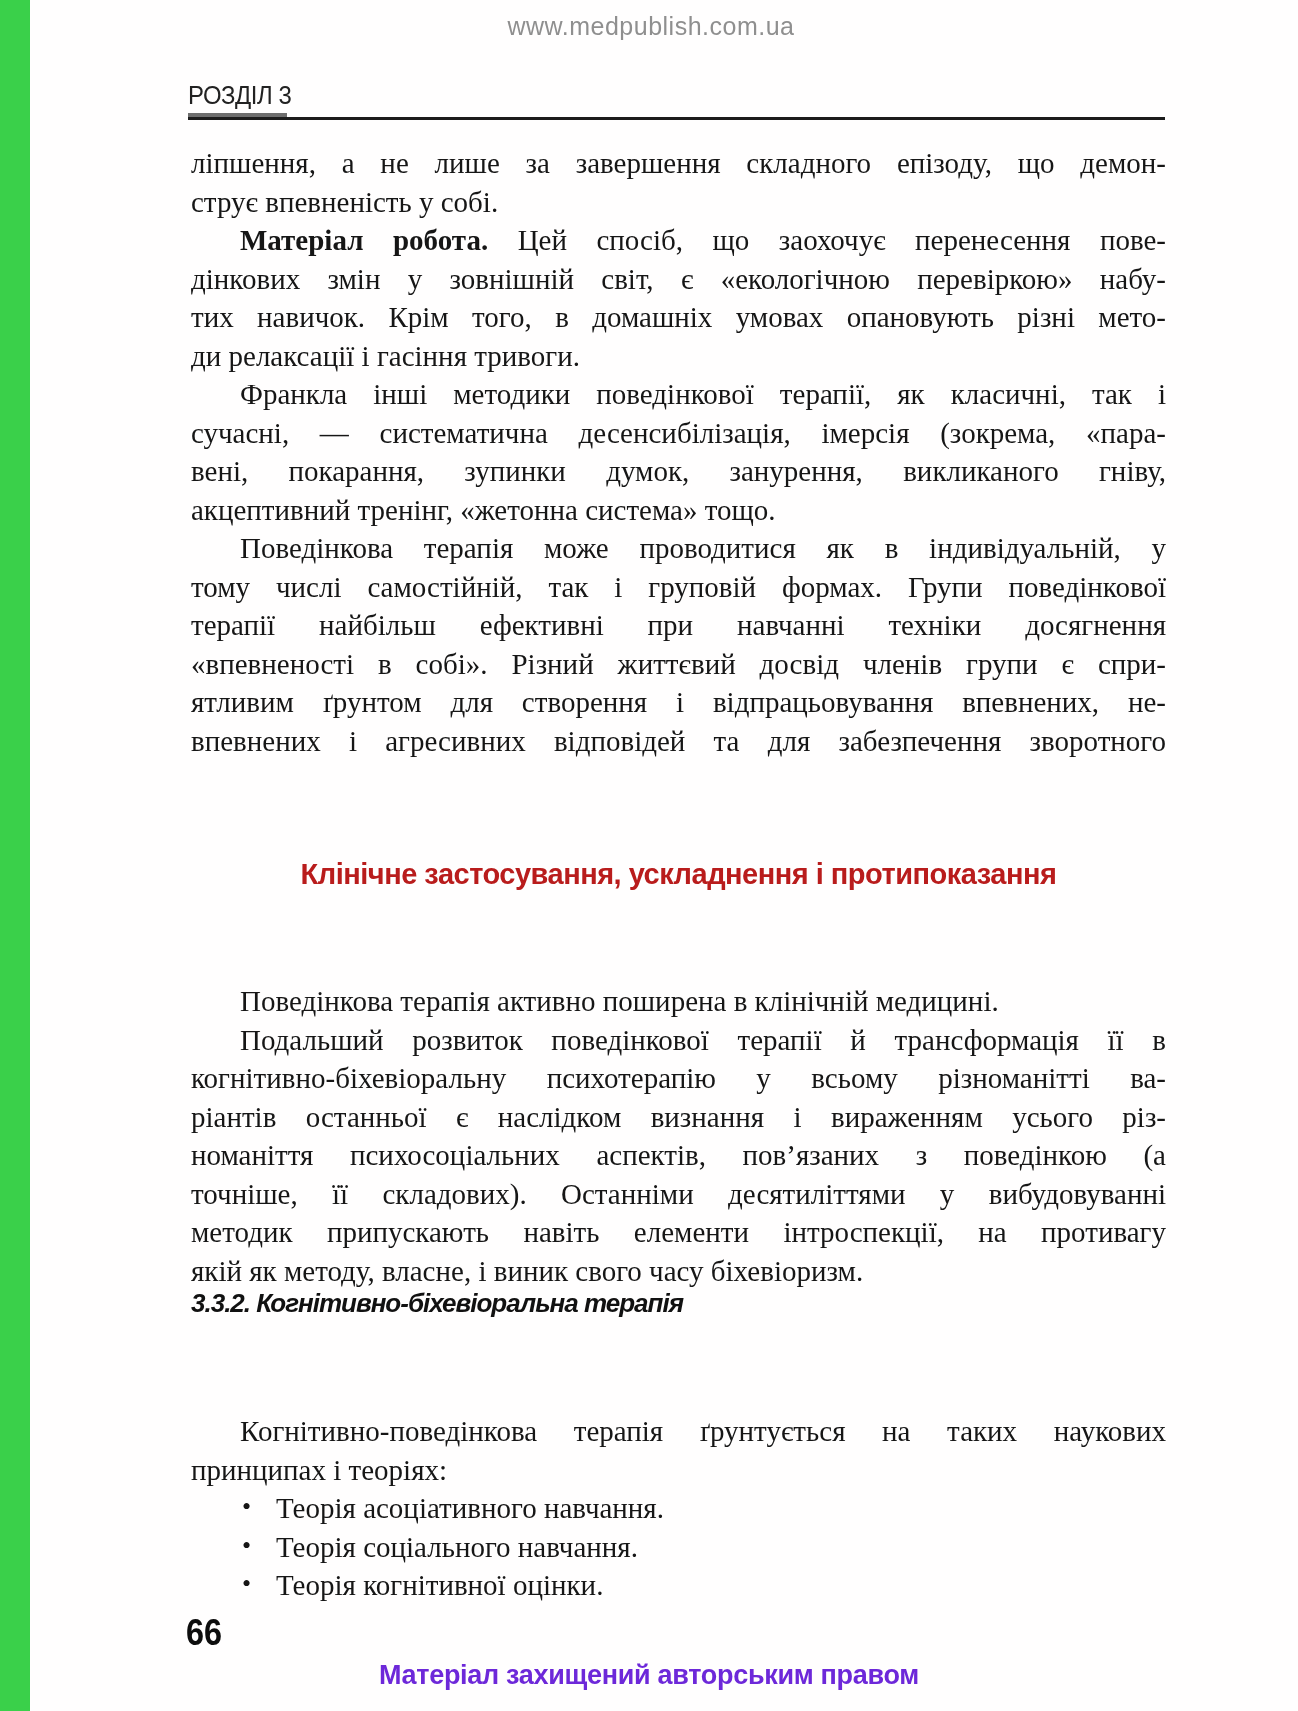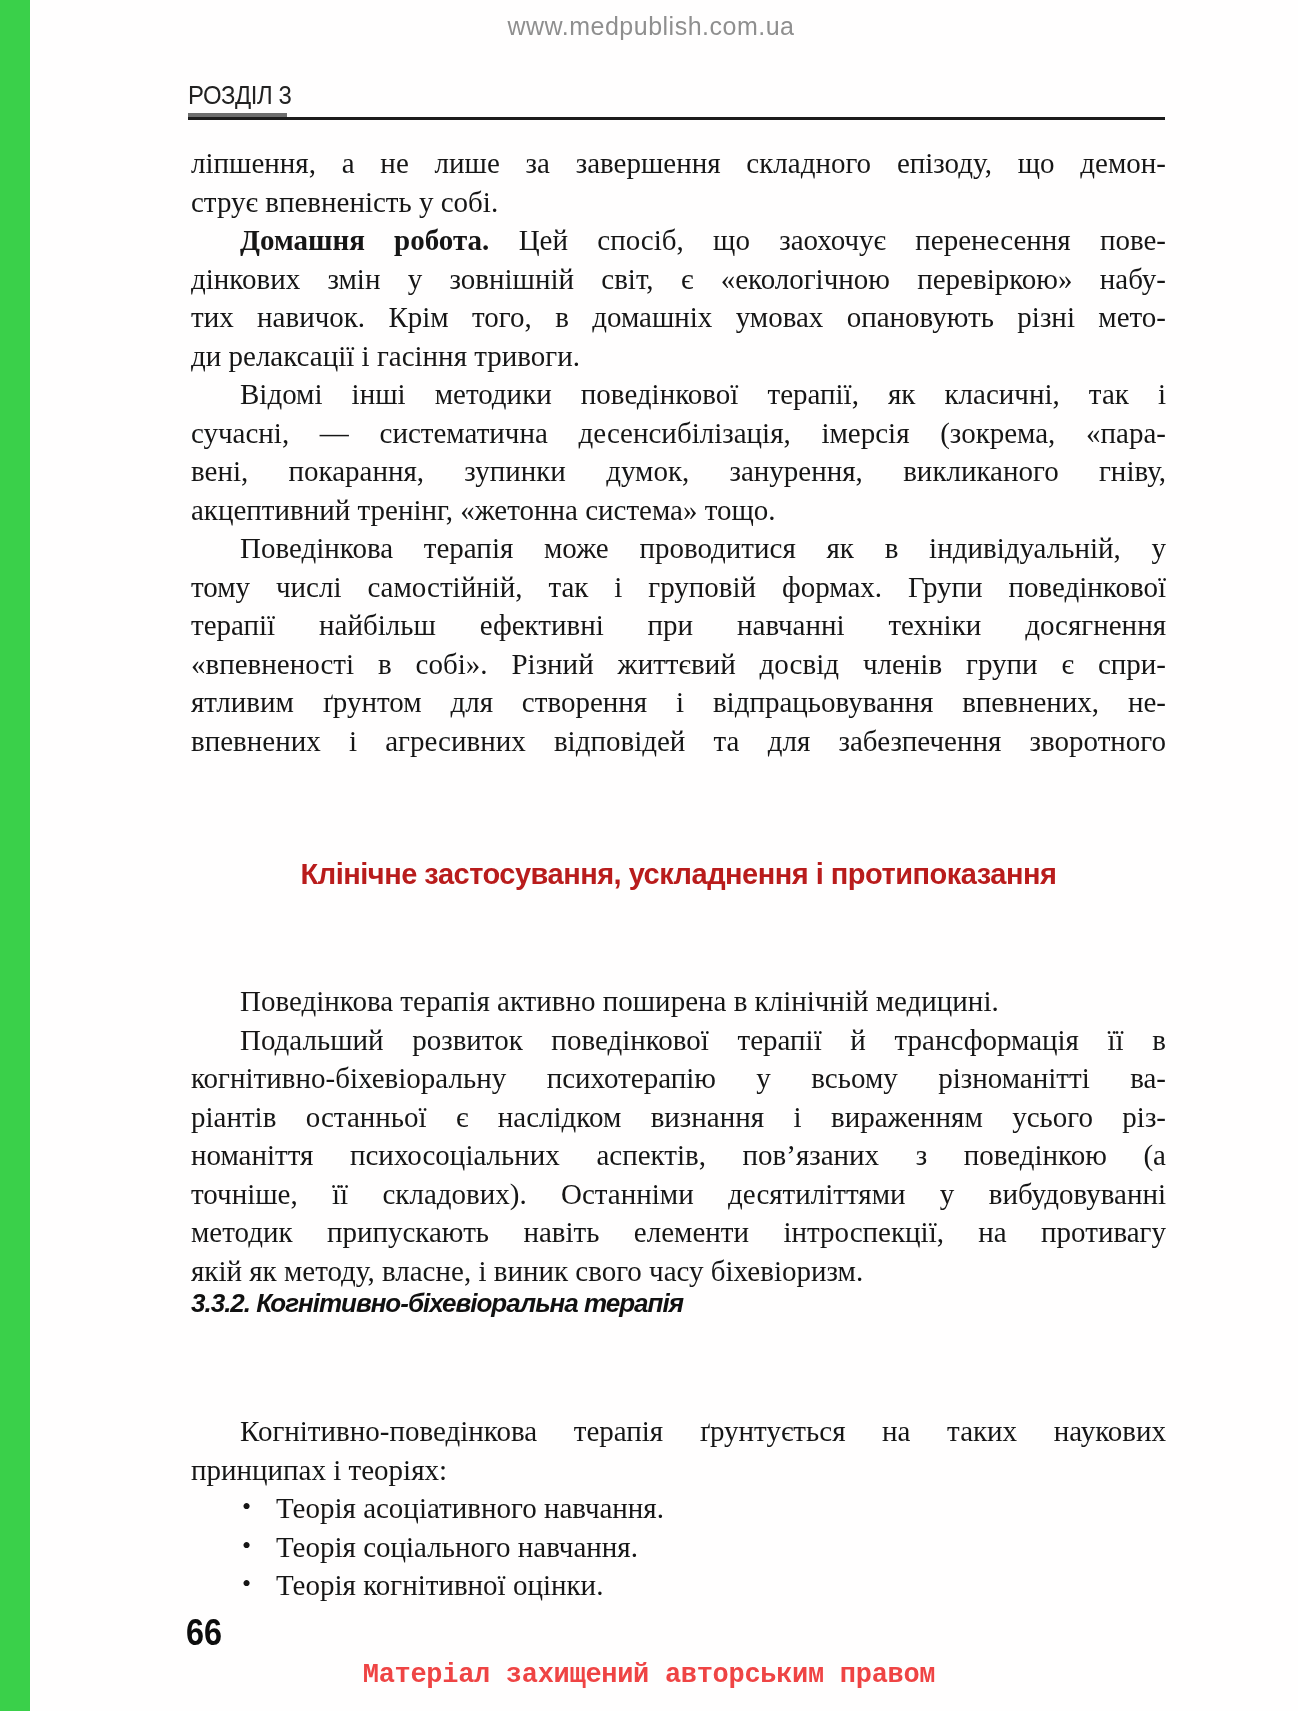--- a/index.html
+++ b/index.html
@@ -42,45 +42,45 @@
   .bullet-item{position:relative;padding-left:85px;}
   .bdot{position:absolute;left:51px;top:-1px;font-size:26px;}
 
   .pagenum{
     position:absolute;left:186px;top:1612px;
     font-family:"Liberation Sans",sans-serif;font-weight:bold;font-size:36px;
     transform:scaleX(0.9);transform-origin:left;color:#0d0d0d;
   }
   .copyright{
     position:absolute;left:0;top:1660px;width:100%;text-align:center;
-    font-family:Liberation Mono, monospace;font-weight:bold;font-size:27px;
-    color:#ef4444;letter-spacing:-0.3px;
+    font-family:Liberation Sans, sans-serif;font-weight:bold;font-size:27px;
+    color:#6d28d9;letter-spacing:-0.3px;
   }
 </style>
 </head>
 <body>
 
 <div class="page">
 
   <div class="edge"></div>
 
   <div class="watermark">www.medpublish.com.ua</div>
 
   <div class="chapter">РОЗДІЛ 3</div>
   <div class="rule-seg"></div>
   <div class="rule-line"></div>
 
   <div class="col bodytext blk1">
     <div class="ln j">ліпшення, а не лише за завершення складного епізоду, що демон-</div>
     <div class="ln">струє впевненість у собі.</div>
-    <div class="ln j ind"><b>Домашня робота.</b><span> Цей спосіб, що заохочує перенесення пове-</span></div>
+    <div class="ln j ind"><b>Матеріал робота.</b><span> Цей спосіб, що заохочує перенесення пове-</span></div>
     <div class="ln j">дінкових змін у зовнішній світ, є «екологічною перевіркою» набу-</div>
     <div class="ln j">тих навичок. Крім того, в домашніх умовах опановують різні мето-</div>
     <div class="ln">ди релаксації і гасіння тривоги.</div>
-    <div class="ln j ind">Відомі інші методики поведінкової терапії, як класичні, так і</div>
+    <div class="ln j ind">Франкла інші методики поведінкової терапії, як класичні, так і</div>
     <div class="ln j">сучасні, — систематична десенсибілізація, імерсія (зокрема, «пара-</div>
     <div class="ln j">вені, покарання, зупинки думок, занурення, викликаного гніву,</div>
     <div class="ln">акцептивний тренінг, «жетонна система» тощо.</div>
     <div class="ln j ind">Поведінкова терапія може проводитися як в індивідуальній, у</div>
     <div class="ln j">тому числі самостійній, так і груповій формах. Групи поведінкової</div>
     <div class="ln j">терапії найбільш ефективні при навчанні техніки досягнення</div>
     <div class="ln j">«впевненості в собі». Різний життєвий досвід членів групи є спри-</div>
     <div class="ln j">ятливим ґрунтом для створення і відпрацьовування впевнених, не-</div>
     <div class="ln j">впевнених і агресивних відповідей та для забезпечення зворотного</div>
   </div>

